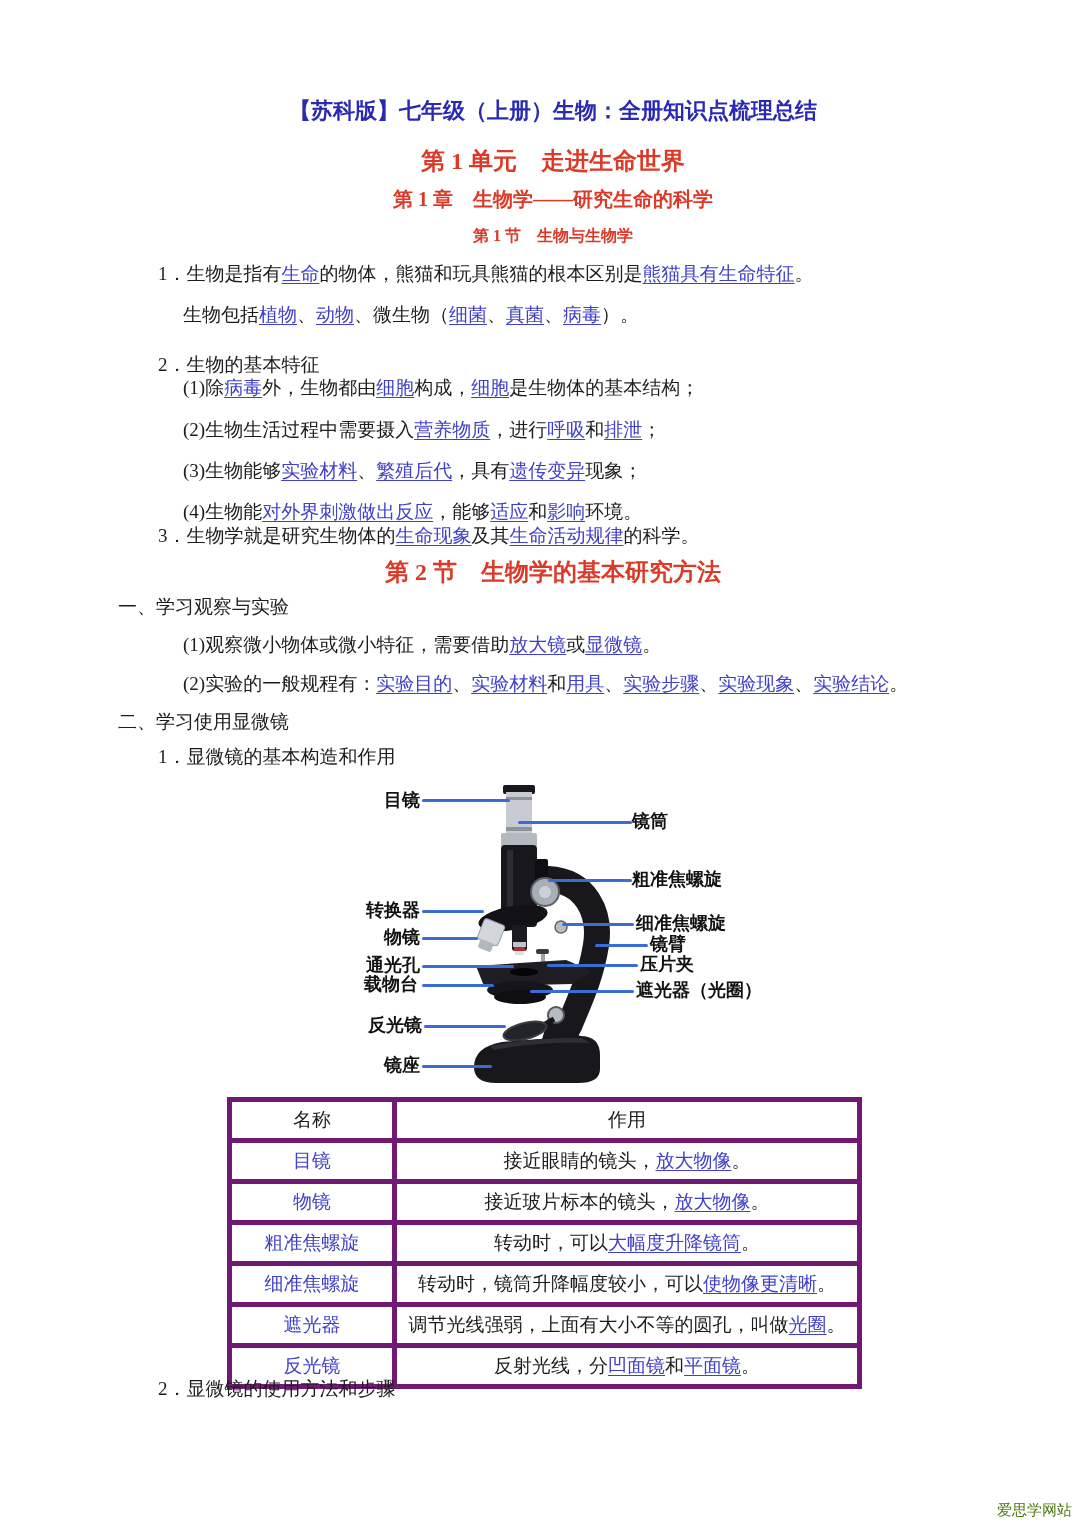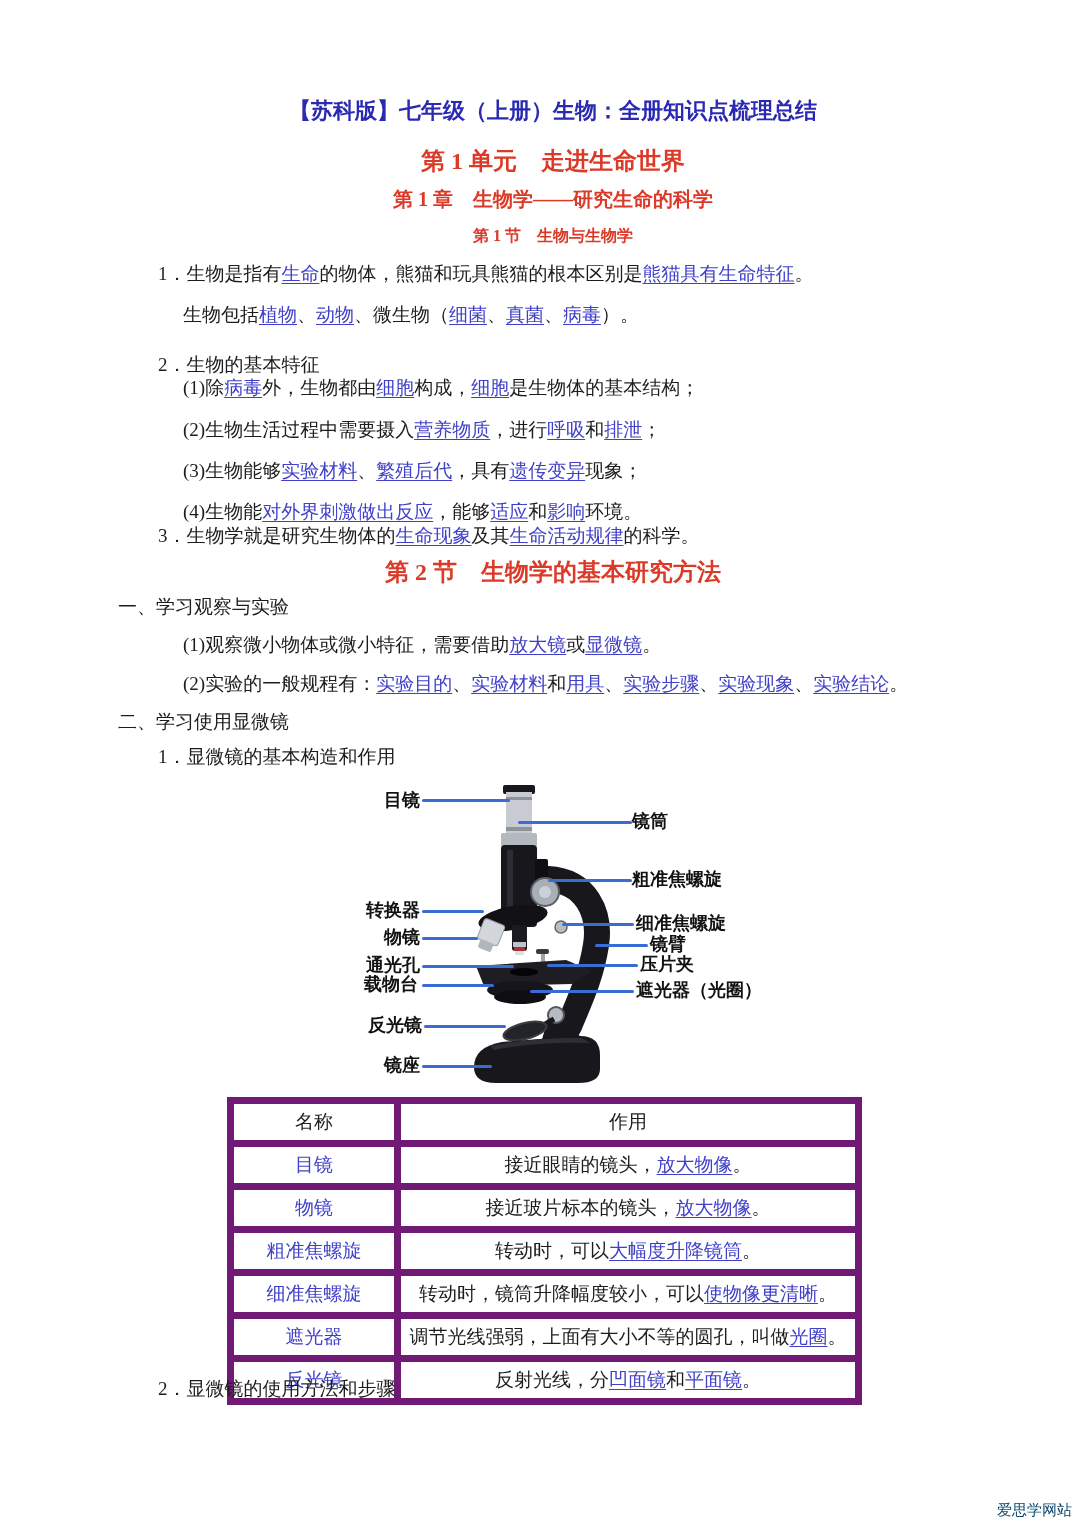--- a/index.html
+++ b/index.html
@@ -13,25 +13,25 @@
   .lnk{color:#4040c8;text-decoration:underline;text-underline-offset:3px;}
   
   .diagram{position:absolute;left:350px;top:770px;width:540px;height:330px;}
   .dl{position:absolute;font-family:"Liberation Sans","DejaVu Sans",sans-serif;
       font-weight:700;font-size:18px;color:#121212;white-space:nowrap;line-height:20px;text-align:right;}
   .dl.ra{text-align:right;}
   .lline{position:absolute;height:3px;background:#3a6cd4;border-radius:2px;}
   
   .ktable{position:absolute;left:227px;top:1097px;width:635px;border-collapse:collapse;
           font-size:19px;table-layout:fixed;}
-  .ktable td{border:7px solid #701a75;text-align:center;height:36px;padding:0 6px;}
+  .ktable td{border:5px solid #701a75;text-align:center;height:36px;padding:0 6px;}
   .ktable .colname{width:148px;}
   .ktable .namecell{color:#4040c8;}
   .ktable .headcell{color:#1c1c1c;}
-  .watermark{position:absolute;right:8px;bottom:7px;font-size:15px;color:#0c4a6e;
+  .watermark{position:absolute;right:8px;bottom:7px;font-size:15px;color:#4d7c0f;
              font-family:"Liberation Sans","DejaVu Sans",sans-serif;}
 </style>
 </head>
 <body>
 
 <div class="page">
 
   <div class="abs center title" style="top:96px">【苏科版】七年级（上册）生物：全册知识点梳理总结</div>
   <div class="abs center h-red" style="top:145px;font-size:24px">第 1 单元　走进生命世界</div>
   <div class="abs center h-red" style="top:186px">第 1 章　生物学——研究生命的科学</div>

